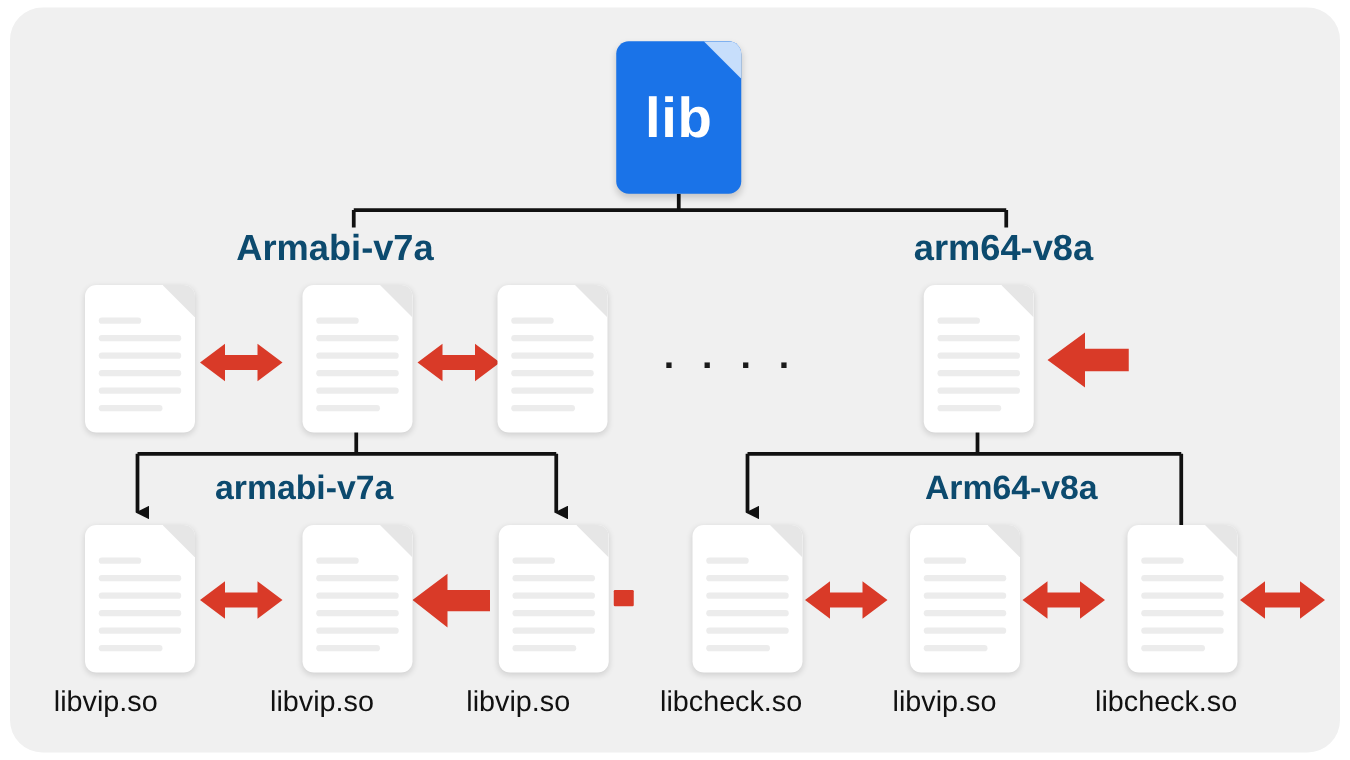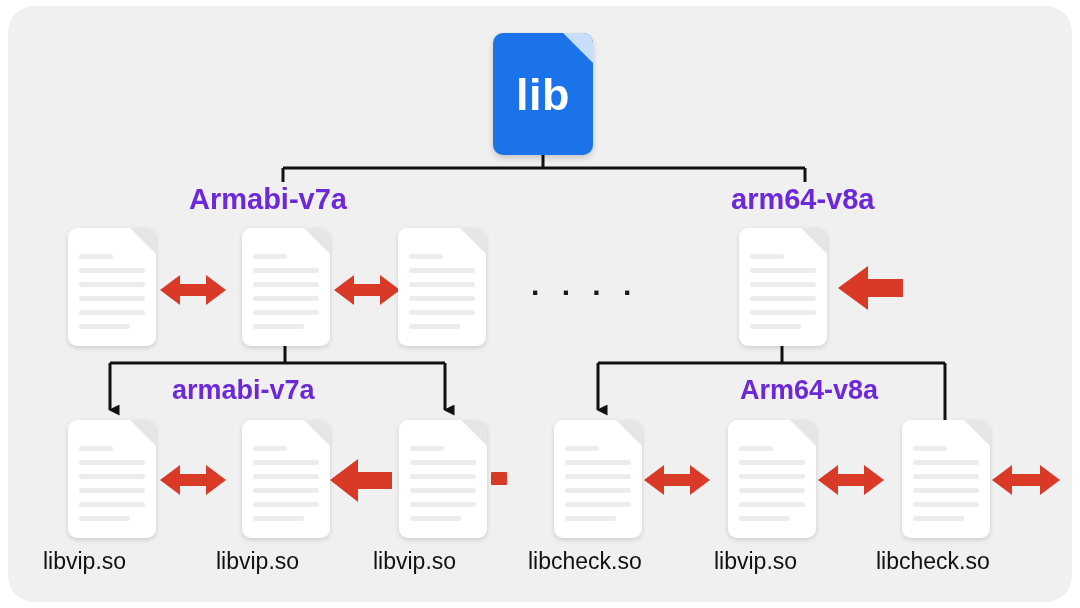--- a/index.html
+++ b/index.html
@@ -75,21 +75,21 @@
     background:#ececec;
     margin-bottom:9px;
   }
   .doc .lines i.s{width:52%;}
   .doc .lines i.m{width:78%;}
   .doc .lines i.f{width:100%;}
 
   
   .nodelabel{
     position:absolute;
-    color:#6d28d9;
+    color:#0c4a6e;
     font-weight:700;
     white-space:nowrap;
   }
   .lv1{font-size:29px;}
   .lv2{font-size:27px;}
   .filelabel{
     position:absolute;
     color:#111111;
     font-size:23px;
     font-weight:400;

